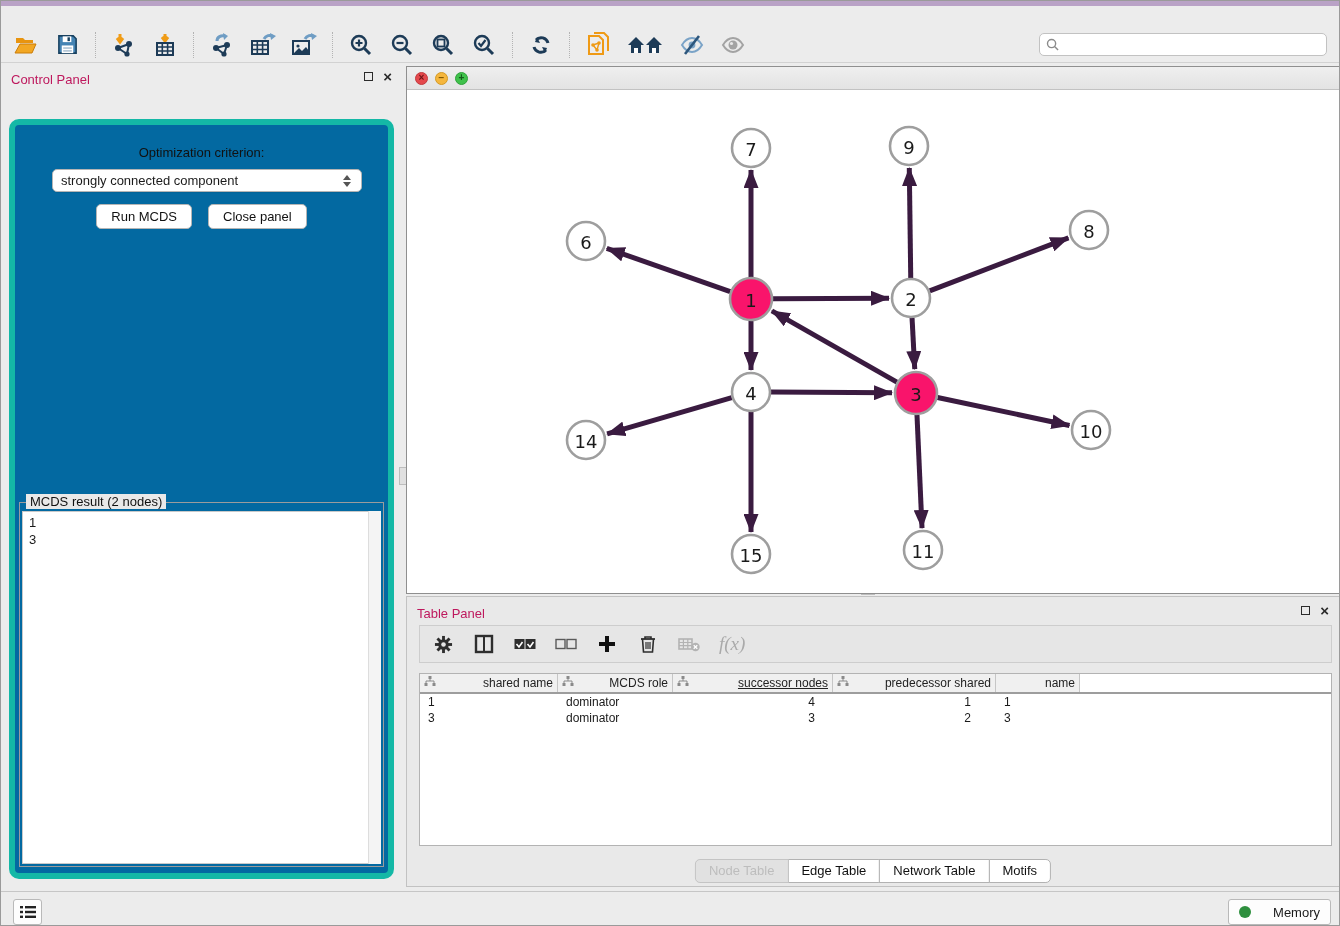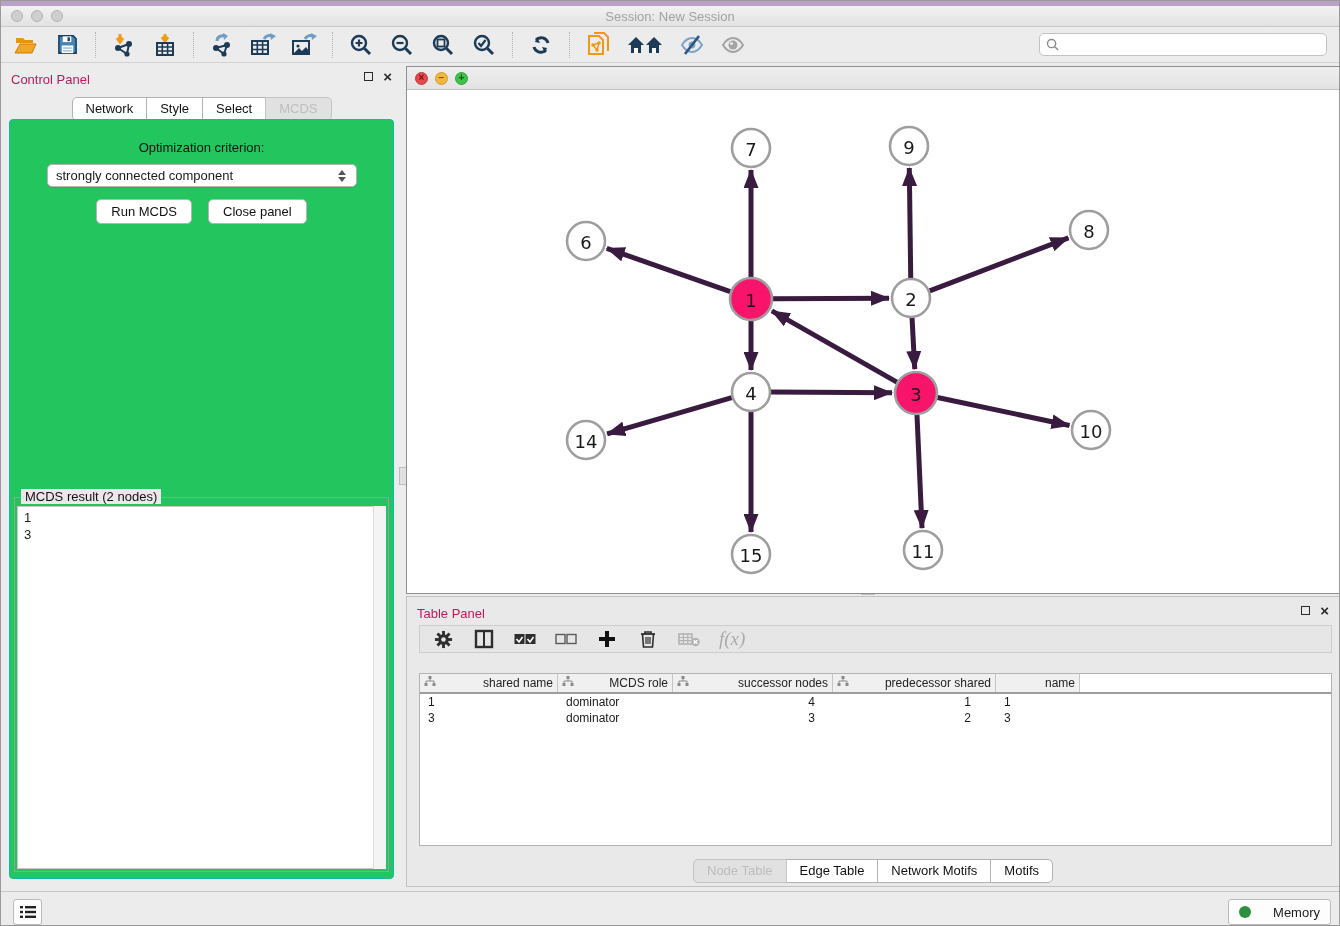--- a/index.html
+++ b/index.html
@@ -43,21 +43,21 @@
   .cp-tabs { left:50%; transform:translateX(-50%); top:34px; }
   .tab {
     padding:3px 13px 4px; font-size:13px; background:#fff; color:#111;
     border:1px solid #b2b2b2; margin-left:-1px; position:relative; white-space:nowrap;
   }
   .tab:first-child { border-top-left-radius:5px; border-bottom-left-radius:5px; margin-left:0; }
   .tab:last-child { border-top-right-radius:5px; border-bottom-right-radius:5px; }
   .tab.active-disabled { background:#e1e1e1; color:#bdbdbd; border-color:#c4c4c4; z-index:1; }
   .cp-content {
     position:absolute; left:8px; right:8px; top:56px; bottom:12px;
-    background:#22c55e; border:1px solid #14b8a6; border-radius:4px;
+    background:#0369a1; border:6px solid #14b8a6; border-radius:10px;
   }
   .opt-label { position:absolute; top:20px; left:0; right:0; text-align:center; font-size:13px; color:#111; }
   .selectbox {
     position:absolute; top:44px; left:37px; width:310px; height:23px; background:#fff;
     border:1px solid #b5b5b5; border-radius:5px; display:flex; align-items:center;
     font-size:13px; padding:0 8px; box-shadow:0 1px 1px rgba(0,0,0,.06);
   }
   .selectbox .val { flex:1; }
   .chev { display:flex; flex-direction:column; gap:2px; margin-right:2px; }
   .chev i { width:0; height:0; border-left:4px solid transparent; border-right:4px solid transparent; display:block; }
@@ -102,21 +102,21 @@
   .mlight.green { background:#3fc14b; border:1px solid #2fa23a; color:#145c1b; }
   .net-titlebar .title { position:absolute; left:0; right:0; text-align:center; font-size:13px; color:#1c1c1c; }
   .net-canvas { position:absolute; left:0; top:23px; right:0; bottom:0; background:#fff; }
   .net-canvas svg { position:absolute; left:0; top:0; }
   
   .table-panel {
     position:absolute; left:405px; top:595px; width:934px; height:291px;
     background:#e9e9e9; border:1px solid #c2c2c2; border-radius:0;
   }
   .tp-toolbar {
-    position:absolute; left:12px; right:7px; top:28px; height:28px;
+    position:absolute; left:12px; right:7px; top:28px; height:38px;
     background:#e6e6e6; border:1px solid #cdcdcd;
     display:flex; align-items:center; gap:19px; padding:4px 12px;
   }
   .tp-toolbar .tbtn { width:22px; height:22px; }
   .fx { font-family:"Liberation Serif", serif; font-style:italic; font-size:19px; color:#aaa; }
   .data-table {
     position:absolute; left:12px; right:7px; top:76px; height:173px;
     background:#fff; border:1px solid #b3b3b3; overflow:hidden;
   }
   .dt-header { display:flex; height:20px; border-bottom:2px solid #9d9d9d; }
@@ -140,28 +140,20 @@
   .sbtn.list { left:12px; width:29px; }
   .sbtn.memory { right:8px; padding:0 10px; }
   .memdot { width:12px; height:12px; border-radius:50%; background:#2e8f3e; }
 </style>
 </head>
 <body>
 
 <div class="app">
 
   <div class="deskstrip"></div>
-  <div class="titlebar">
-    <div class="lights">
-      <span class="light"></span>
-      <span class="light"></span>
-      <span class="light"></span>
-    </div>
-    <div class="title">Session: New Session</div>
-  </div>
 
   <div class="toolbar">
     <span class="tbtn">
       <svg width="24" height="24" viewBox="0 0 24 24">
           <path d="M2 5h7l2 2h8v3H2z" fill="#e8940f"></path>
           <path d="M1 20h17l4-9H6z" fill="#f2a723" stroke="#cb7d08" stroke-width="1"></path>
         </svg>
     </span>
     <span class="tbtn">
       <svg width="23" height="23" viewBox="0 0 24 24">
@@ -297,26 +289,20 @@
       <input type="text" value="" style="">
     </div>
   </div>
 
   <div class="control-panel">
     <div class="panel-head">Control Panel</div>
     <div class="panel-ctrls">
       <span class="float-glyph"></span>
       <span class="close-glyph">×</span>
     </div>
-    <div class="tabs-row cp-tabs">
-        <div class="tab">Network</div>
-        <div class="tab">Style</div>
-        <div class="tab">Select</div>
-        <div class="tab active-disabled">MCDS</div>
-      </div>
     <div class="cp-content">
       <div class="opt-label">Optimization criterion:</div>
       <div class="selectbox">
         <span class="val">strongly connected component</span>
         <span class="chev">
             <i class="up"></i>
             <i class="dn"></i>
           </span>
       </div>
       <div class="btn-row">
@@ -498,21 +484,21 @@
             <span><svg width="12" height="11" viewBox="0 0 12 11">
                 <g fill="#8a8a8a">
                   <rect x="4.5" y="0" width="3" height="3"></rect>
                   <rect x="0.5" y="7" width="3" height="3"></rect>
                   <rect x="8.5" y="7" width="3" height="3"></rect>
                 </g>
                 <path d="M6 3v2M2 7V5h8v2" stroke="#8a8a8a" fill="none" stroke-width="1"></path>
               </svg></span>
             <span class="lbl">MCDS role</span>
           </div>
-          <div class="dt-hcell" style="width: 160px;">
+          <div class="dt-hcell" style="width: 160px; text-decoration: underline;">
             <span><svg width="12" height="11" viewBox="0 0 12 11">
                 <g fill="#8a8a8a">
                   <rect x="4.5" y="0" width="3" height="3"></rect>
                   <rect x="0.5" y="7" width="3" height="3"></rect>
                   <rect x="8.5" y="7" width="3" height="3"></rect>
                 </g>
                 <path d="M6 3v2M2 7V5h8v2" stroke="#8a8a8a" fill="none" stroke-width="1"></path>
               </svg></span>
             <span class="lbl">successor nodes</span>
           </div>
@@ -544,21 +530,21 @@
             <div class="dt-cell" style="width: 115px; text-align: left; padding: 0px 8px;">dominator</div>
             <div class="dt-cell" style="width: 160px; text-align: right; padding: 0px 18px 0px 8px;">3</div>
             <div class="dt-cell" style="width: 163px; text-align: right; padding: 0px 25px 0px 8px;">2</div>
             <div class="dt-cell" style="width: 84px; text-align: left; padding: 0px 8px;">3</div>
           </div>
         </div>
     </div>
     <div class="tabs-row tp-tabs">
         <div class="tab active-disabled">Node Table</div>
         <div class="tab">Edge Table</div>
-        <div class="tab">Network Motifs</div>
+        <div class="tab">Network Table</div>
         <div class="tab">Motifs</div>
       </div>
   </div>
 
   <div class="statusbar">
     <div class="sbtn list">
       <svg width="16" height="14" viewBox="0 0 16 14">
           <g fill="#222">
             <rect x="0" y="1" width="3" height="2.4"></rect>
             <rect x="5" y="1" width="11" height="2.4"></rect>

